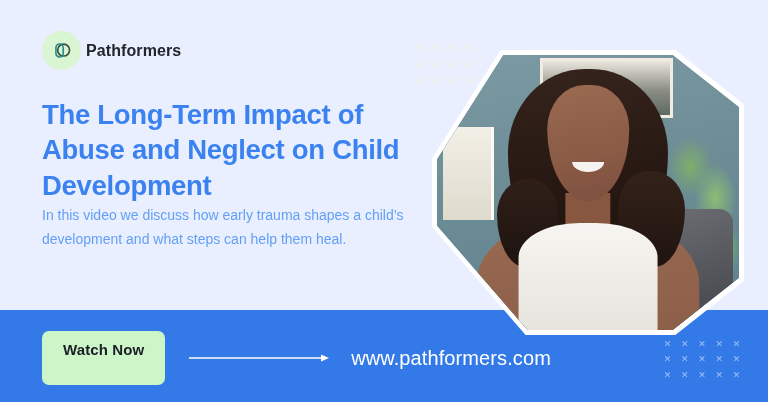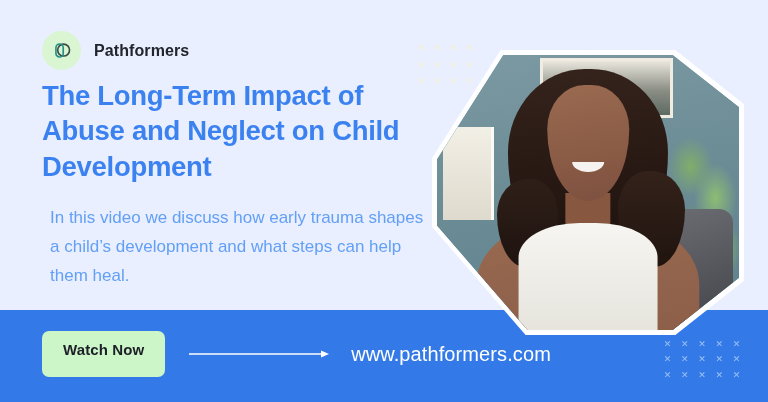--- a/index.html
+++ b/index.html
@@ -52,21 +52,21 @@
     z-index: 3;
   }
 
   
   .brand {
     position: absolute;
     left: 42px;
     top: 31px;
     display: flex;
     align-items: center;
-    gap: 13px;
+    gap: 5px;
     z-index: 5;
   }
   .brand-mark {
     width: 39px;
     height: 39px;
     border-radius: 50%;
     background: #d9f5d2;
     display: flex;
     align-items: center;
     justify-content: center;
@@ -75,60 +75,59 @@
     font-size: 16px;
     font-weight: bold;
     color: #22252c;
     letter-spacing: 0.1px;
   }
 
   
   .headline {
     position: absolute;
     left: 42px;
-    top: 78px;
+    top: 97px;
     width: 400px;
     font-size: 27.5px;
     font-weight: bold;
     line-height: 1.29;
     color: #3b82f0;
     letter-spacing: -0.3px;
     z-index: 5;
   }
 
   
   .subcopy {
     position: absolute;
     left: 42px;
     top: 203px;
     width: 375px;
-    font-size: 17px;
+    font-size: 14px;
     line-height: 1.72;
     color: #63a0f5;
     z-index: 5;
-    margin-left: 8px;
   }
 
   
   .cta-row {
     position: absolute;
     left: 42px;
     top: 331px;
     display: flex;
     align-items: center;
     z-index: 6;
   }
   .watch-btn {
     background: #ccf5c8;
     color: #1d1f26;
     font-size: 15px;
     font-weight: bold;
     border: none;
     border-radius: 7px;
-    padding: 10px 21px 19px;
+    padding: 10px 21px 27px;
     cursor: pointer;
     font-family: "Liberation Sans", sans-serif;
     letter-spacing: 0.1px;
   }
   .arrow {
     margin-left: 24px;
     margin-right: 20px;
     display: block;
   }
   .site-url {

